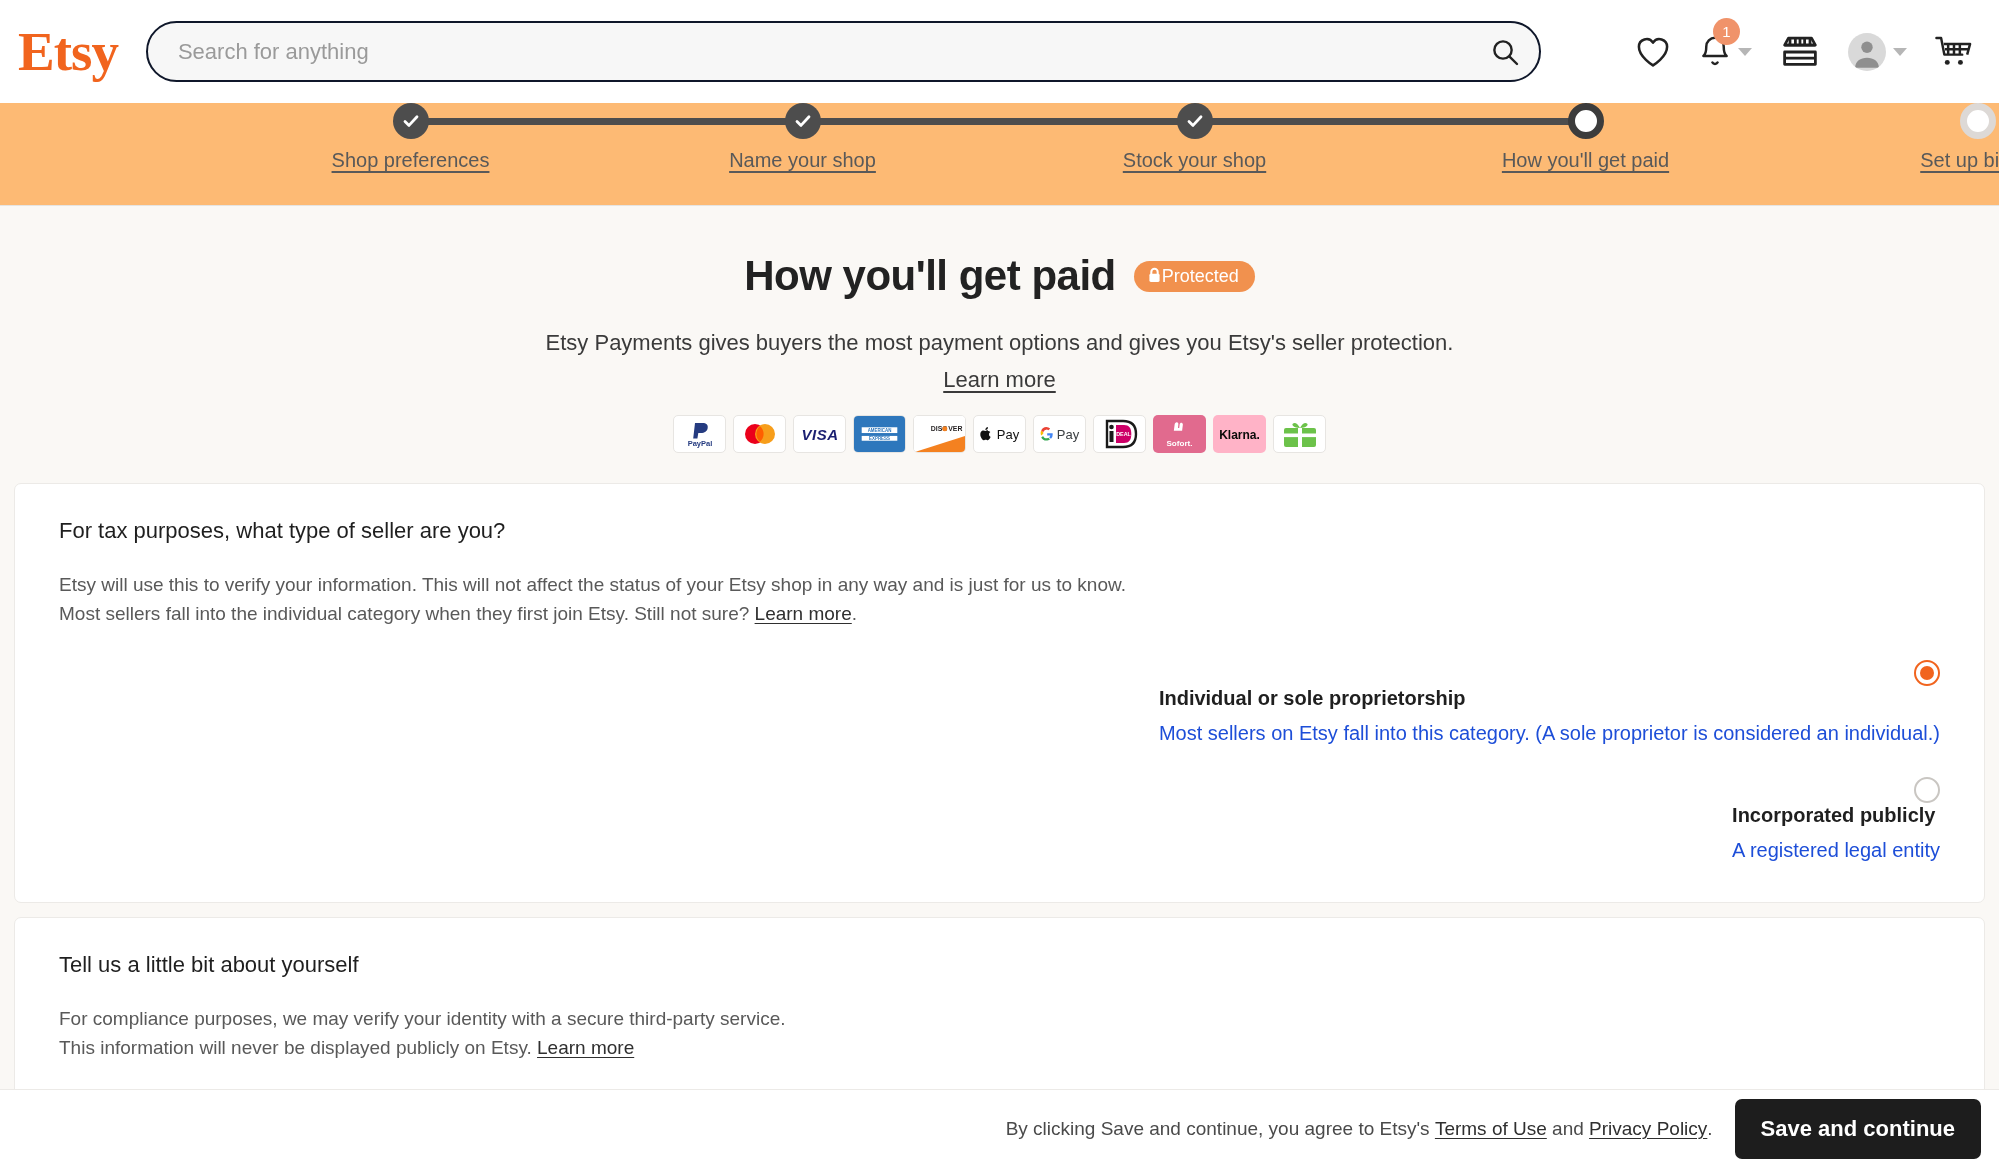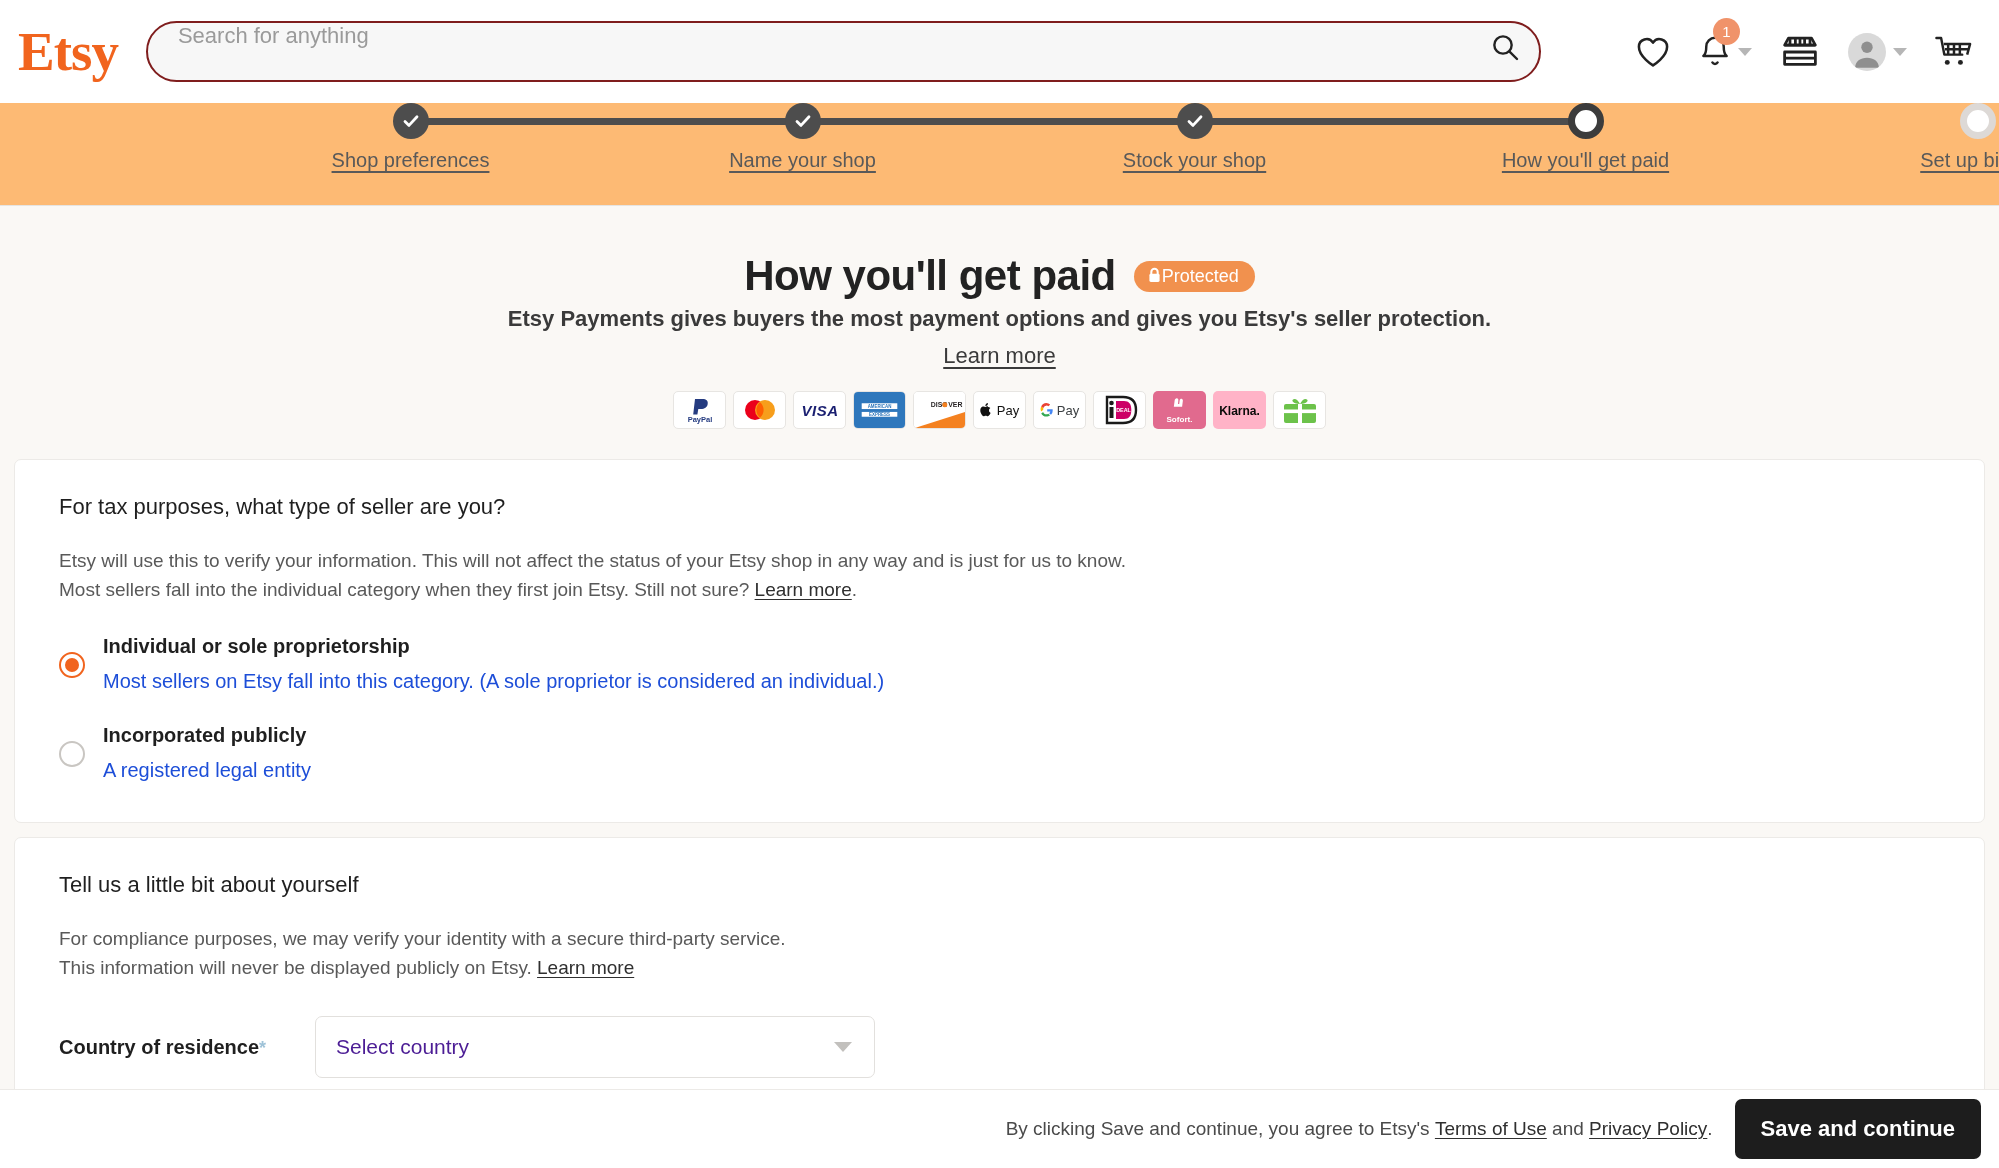--- a/index.html
+++ b/index.html
@@ -25,25 +25,25 @@
     font-weight: 700;
     color: #f1641e;
     letter-spacing: -1px;
     line-height: 1;
     margin-right: 28px;
     user-select: none;
   }
   .search-wrap {
     flex: 0 0 1395px;
     height: 61px;
-    border: 2px solid #7f1d1d;
+    border: 2px solid #0f172a;
     border-radius: 999px;
     background: #f7f7f7;
     display: flex;
-    align-items: flex-start;
+    align-items: center;
     padding: 0 10px 0 30px;
     position: relative;
   }
   .search-input {
     flex: 1;
     border: none;
     outline: none;
     background: transparent;
     font-family: "Liberation Sans", sans-serif;
     font-size: 22px;
@@ -184,24 +184,23 @@
     color: #ffffff;
     border-radius: 999px;
     font-size: 18px;
     font-weight: 500;
     padding: 6px 16px 7px 13px;
     display: inline-flex;
     align-items: center;
     line-height: 1;
   }
   .hero-sub {
-    margin-top: 6px;
+    margin-top: 30px;
     font-size: 22px;
     color: #3a3a3a;
-    font-weight: bold;
   }
   .hero-link {
     display: inline-block;
     margin-top: 11px;
     font-size: 22px;
     color: #3a3a3a;
     text-decoration: underline;
     text-underline-offset: 4px;
     cursor: pointer;
   }
@@ -250,22 +249,23 @@
   .inline-link {
     color: #2f2f2f;
     text-decoration: underline;
     text-underline-offset: 3px;
     cursor: pointer;
     font-weight: 500;
   }
 
   .radio-row {
     display: flex;
-    align-items: center;
+    align-items: flex-end;
     margin-top: 30px;
+    flex-direction: column;
   }
   .radio {
     width: 26px; height: 26px;
     border-radius: 50%;
     border: 2px solid #c9c6c2;
     background: #ffffff;
     flex: 0 0 26px;
     margin-top: 2px;
     position: relative;
     cursor: pointer;

